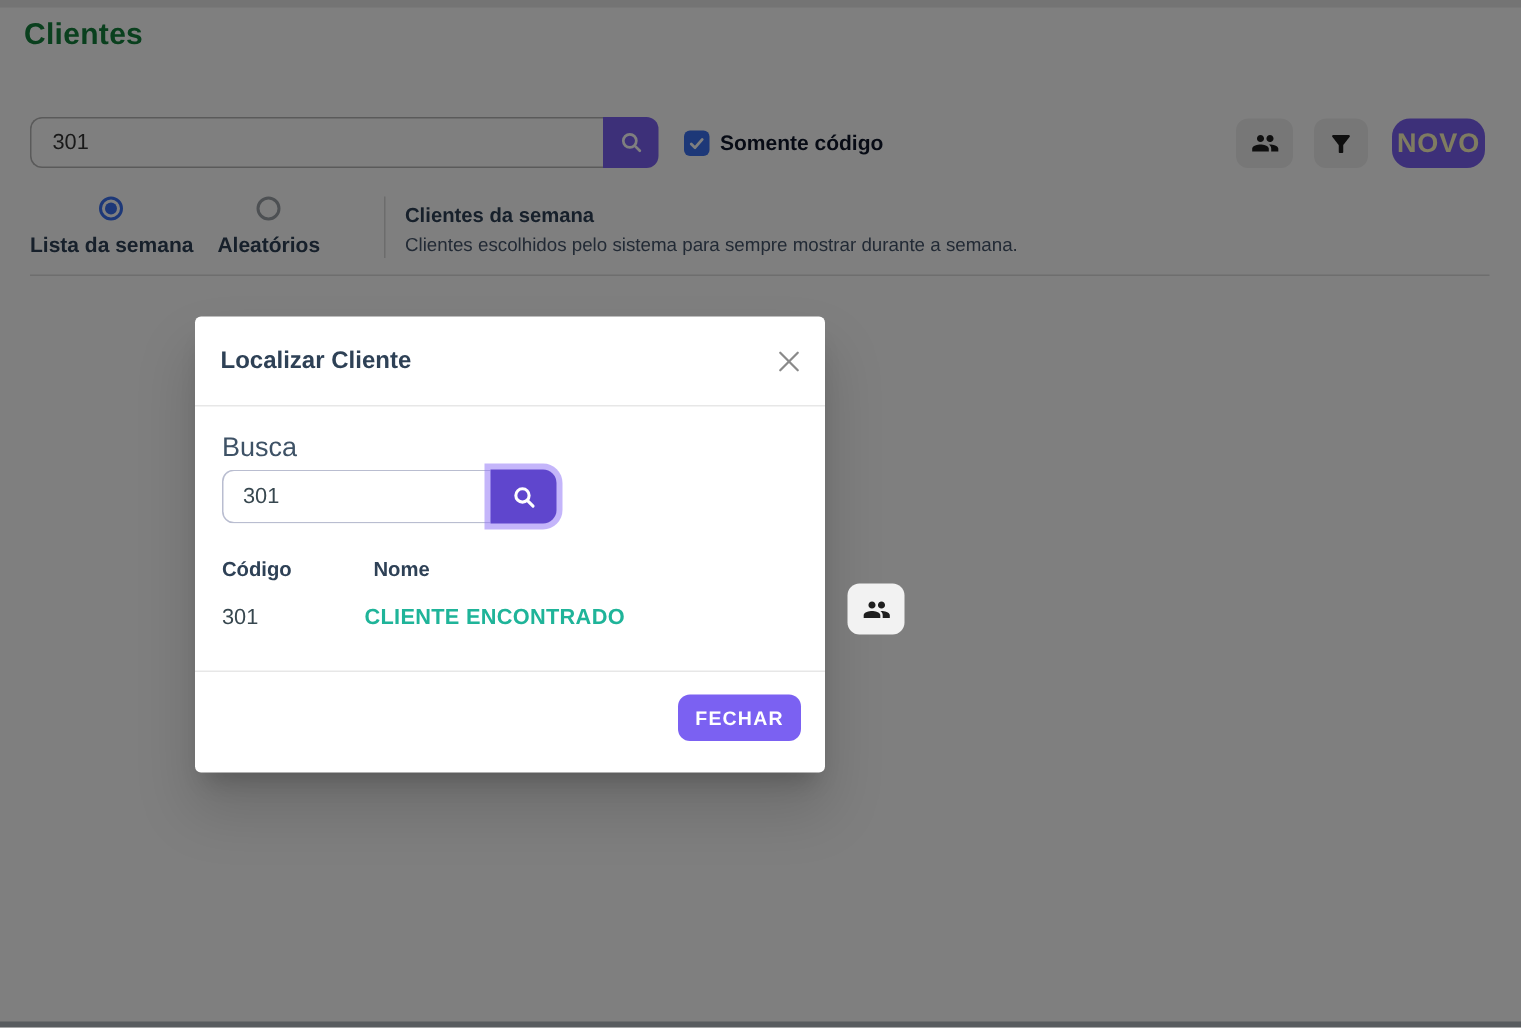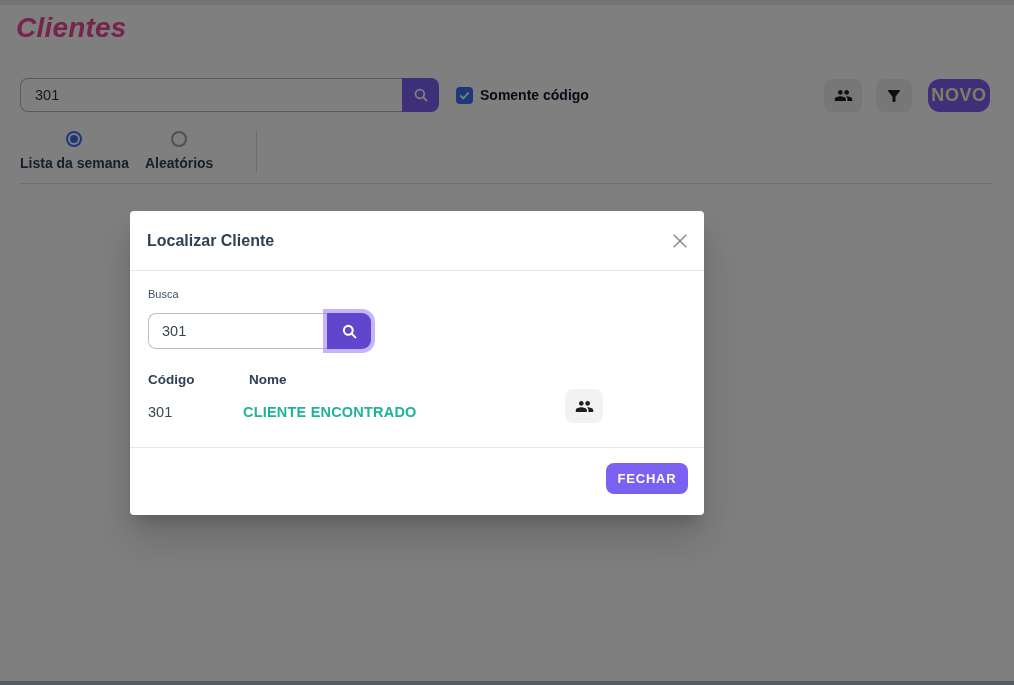--- a/index.html
+++ b/index.html
@@ -4,21 +4,21 @@
 <style>
   * { box-sizing: border-box; margin: 0; padding: 0; }
   html,body { width:1014px; height:685px; }
   body { font-family: "Liberation Sans", sans-serif; background:#fff; position:relative; overflow:hidden; }
 
   .viewport { position:absolute; left:0; top:0; width:1014px; height:685px; background:#fff; }
 
   
   .page { position:absolute; inset:0; background:#fff; }
   .top-strip { position:absolute; left:0; top:0; width:100%; height:5px; background:#e8e8e8; }
-  .page-title { position:absolute; left:16px; top:12px; font-size:28px; font-weight:800; color:#ec4899; letter-spacing:0.2px;font-style:italic; }
+  .page-title { position:absolute; left:16px; top:12px; font-size:20px; font-weight:800; color:#15803d; letter-spacing:0.2px; }
 
   .search-row { position:absolute; left:20px; top:78px; height:34px; display:flex; align-items:center; }
   .search-input { width:382px; height:34px; border:1px solid #b5b5b5; border-right:none; border-radius:8px 0 0 8px;
                   padding:0 14px; font-size:14.5px; color:#333; outline:none; font-family:inherit; background:#fff; }
   .search-btn { width:37px; height:34px; border:none; border-radius:0 8px 8px 0; background:#7b61f2; color:#fff;
                 display:flex; align-items:center; justify-content:center; cursor:pointer; }
 
   .checkbox-wrap { position:absolute; left:456px; top:78px; height:34px; display:flex; align-items:center; gap:7px; cursor:pointer; }
   .checkbox { width:17px; height:17px; border-radius:4px; background:#3a70f0; display:flex; align-items:center; justify-content:center; }
   .checkbox-label { font-size:14px; font-weight:600; color:#0f172a; }
@@ -43,32 +43,32 @@
   .section-head { position:absolute; left:270px; top:136px; }
   .section-title { font-size:13.5px; font-weight:800; color:#2e4156; }
   .section-subtitle { font-size:12.5px; color:#44546a; margin-top:5px; }
 
   .h-divider { position:absolute; left:20px; top:183px; width:973px; height:1px; background:#dcdcdc; }
 
   
   .backdrop { position:absolute; inset:0; background:rgba(0,0,0,0.5); }
   .bottom-strip { position:absolute; left:0; bottom:0; width:100%; height:4px; background:#585c5f; }
 
-  .modal { position:absolute; left:130px; top:211px; width:574px; height:304px; background:#fff; border-radius:4px;
+  .modal { position:absolute; left:130px; top:211px; width:420px; height:304px; background:#fff; border-radius:4px;
            box-shadow:0 11px 15px -7px rgba(0,0,0,.2), 0 24px 38px 3px rgba(0,0,0,.14); }
   .modal-header { position:relative; height:59px; display:flex; align-items:center; padding:0 16px 0 17px; }
   .modal-title { font-size:16px; font-weight:800; color:#2e4156; }
   .modal-close { position:absolute; right:12px; top:18px; width:24px; height:24px; border:none; background:transparent;
                  cursor:pointer; display:flex; align-items:center; justify-content:center; color:#8a8a8a; }
   .modal-divider { position:absolute; left:0; width:100%; height:1px; background:#e7e7e7; }
   .div-header { top:59px; }
   .div-footer { top:236px; }
 
   .modal-body { position:absolute; left:0; top:60px; width:100%; }
-  .busca-label { position:absolute; left:18px; top:17px; font-size:11px; color:#3e5266; }
+  .busca-label { position:absolute; left:18px; top:17px; font-size:18px; color:#3e5266; }
   .modal-search { position:absolute; left:18px; top:42px; display:flex; align-items:center; }
   .modal-input { width:179px; height:36px; border:1px solid #b9bdd0; border-right:none; border-radius:8px 0 0 8px;
                  padding:0 13px; font-size:14.5px; color:#37474f; outline:none; font-family:inherit; }
   .modal-search-btn { width:44px; height:36px; border:none; border-radius:0 9px 9px 0; background:#5f46cd; color:#fff;
                       display:flex; align-items:center; justify-content:center; cursor:pointer;
                       box-shadow:0 0 0 4px rgba(148,121,245,0.55); }
 
   .tbl-header { position:absolute; top:101px; font-size:13.5px; font-weight:800; color:#2e4156; }
   .th-codigo { left:18px; }
   .th-nome { left:119px; }
@@ -138,20 +138,24 @@
         <span class="radio-label">Lista da semana</span>
       </span>
       <span class="radio-opt">
         <span class="radio-circle radio-off"></span>
         <span class="radio-label">Aleatórios</span>
       </span>
     </div>
 
     <div class="v-divider"></div>
 
+    <div class="section-head">
+      <div class="section-title">Clientes da semana</div>
+      <div class="section-subtitle">Clientes escolhidos pelo sistema para sempre mostrar durante a semana.</div>
+    </div>
 
     <div class="h-divider"></div>
   </div>
 
   <div class="backdrop"></div>
   <div class="bottom-strip"></div>
 
   <div class="modal">
     <div class="modal-header">
       <span class="modal-title">Localizar Cliente</span>

